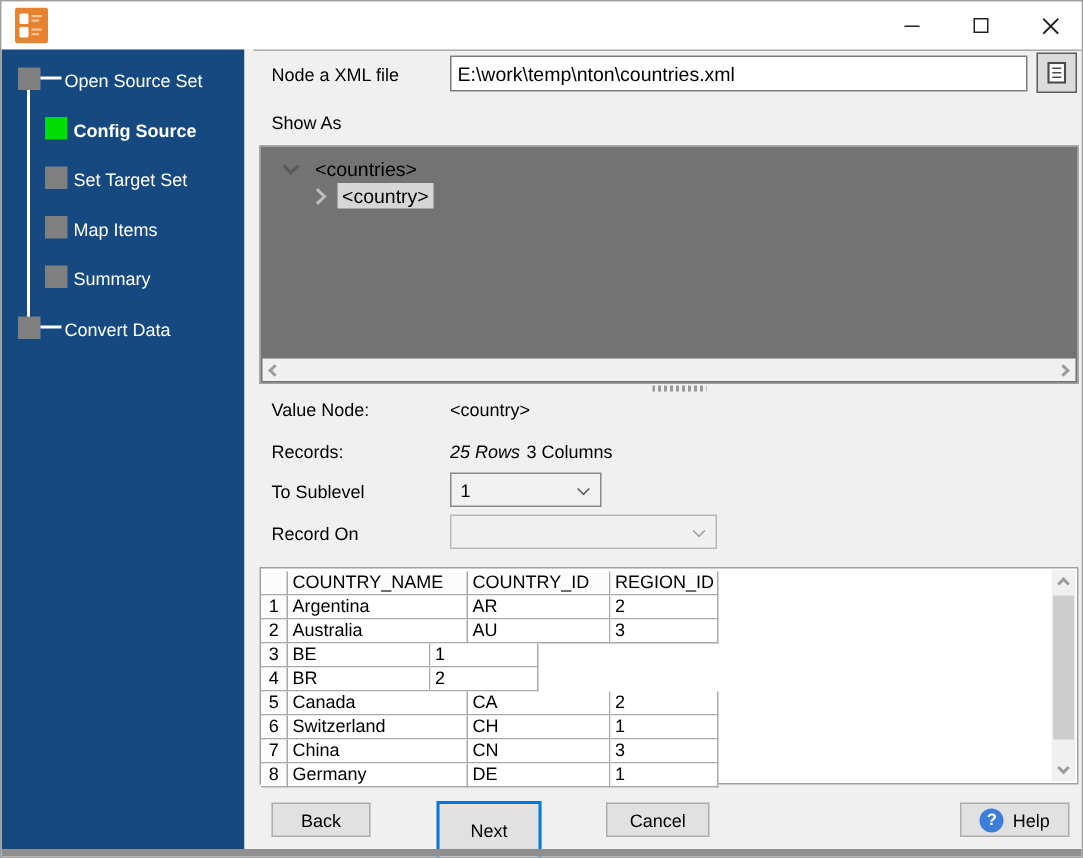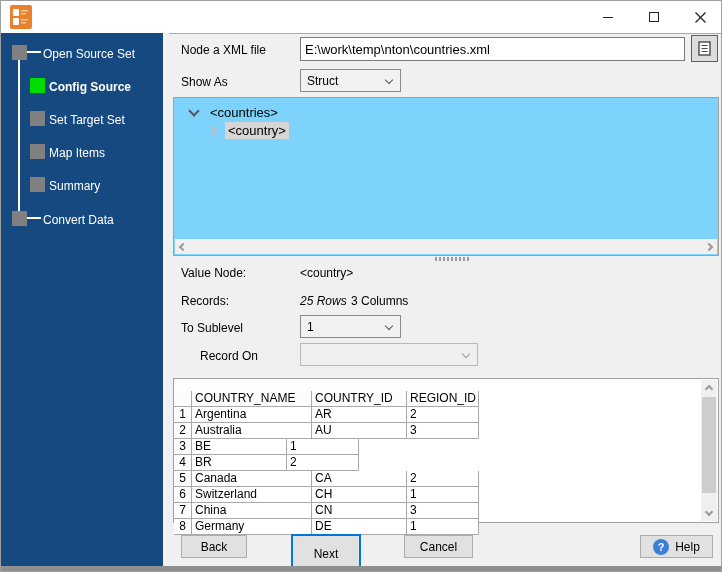--- a/index.html
+++ b/index.html
@@ -44,21 +44,21 @@
            font-size:12px; display:flex; align-items:center; padding-left:6px; color:#000; }
   .combo .chev-dn { position:absolute; right:8px; top:7px; }
   .combo.disabled { border-color:#B8B8B8; background:#F0F0F0; }
   .chev-dn { display:inline-block; width:6px; height:6px;
              border-right:1px solid #565656; border-bottom:1px solid #565656;
              transform:rotate(45deg); }
   .chev-dn.lite { border-color:#9A9A9A; }
 
   
   .tree { position:absolute; left:10px; top:64px; width:546px; height:159px;
-          background:#7dd3fc; border:1px solid #A0A0A0; }
+          background:#737373; border:1px solid #A0A0A0; }
   .tree-row { position:absolute; height:17px; display:flex; align-items:center; font-size:13px; }
   .tw-exp { width:8px; height:8px; border-right:2px solid #58595B; border-bottom:2px solid #58595B;
             transform:rotate(45deg); margin-top:-4px; }
   .tw-col { width:8px; height:8px; border-right:2px solid #BDBDBD; border-bottom:2px solid #BDBDBD;
             transform:rotate(-45deg); }
   .tree-label { margin-left:9px; padding:1px 3px; }
   .tree-label.selected { background:#D6D6D6; }
   .hscroll { position:absolute; left:1px; right:1px; bottom:1px; height:15px; background:#F0F0F0;
              display:flex; align-items:center; justify-content:space-between; padding:0 5px; }
   .arr { width:6px; height:6px; border-right:2px solid #9B9B9B; border-bottom:2px solid #9B9B9B; }
@@ -66,21 +66,21 @@
   .arr.right { transform:rotate(-45deg); }
   .arr.up    { transform:rotate(-135deg); }
   .arr.down  { transform:rotate(45deg); }
 
   .splitter { position:absolute; left:272px; top:224px; width:36px; height:4px;
               background-image:repeating-linear-gradient(90deg,#9A9A9A 0 2px,transparent 2px 4px); }
 
   
   .grid-panel { position:absolute; left:10px; top:345px; width:546px; height:145px;
                 background:#FFFFFF; border:1px solid #A0A0A0; }
-  .grid { position:absolute; left:0; top:12px; }
+  .grid { position:absolute; left:0; top:2px; }
   .gr { display:flex; height:16px; }
   .gc { border-right:1px solid #A9A9A9; border-bottom:1px solid #A9A9A9;
         font-size:12px; line-height:15px; padding:0 3px; overflow:hidden; white-space:nowrap;
         background:#FFFFFF; color:#000; }
   .gc.head { background:#FCFCFC; }
   .gc.num { width:18px; text-align:center; background:#FCFCFC; padding:0 1px; }
   .gc.c1 { width:120px; }
   .gc.c2 { width:95px; }
   .gc.c3 { width:72px; }
   .vscroll { position:absolute; right:1px; top:1px; bottom:1px; width:16px; background:#F0F0F0; }
@@ -162,24 +162,20 @@
     <div class="browse-btn">
       <svg width="13" height="15" viewBox="0 0 13 15">
         <rect x="1" y="1" width="11" height="13" fill="#FFFFFF" stroke="#4A4A4A" stroke-width="1.4"></rect>
         <line x1="3.5" y1="4.5" x2="9.5" y2="4.5" stroke="#4A4A4A" stroke-width="1"></line>
         <line x1="3.5" y1="7.5" x2="9.5" y2="7.5" stroke="#4A4A4A" stroke-width="1"></line>
         <line x1="3.5" y1="10.5" x2="9.5" y2="10.5" stroke="#4A4A4A" stroke-width="1"></line>
       </svg>
     </div>
 
     <div class="lbl" style="left:18px; top:42px;">Show As</div>
-    <div class="combo" style="left:137px; top:36px; width:101px;">
-      <span>Struct</span>
-      <span class="chev-dn"></span>
-    </div>
 
     <div class="tree">
       <div class="tree-row" style="left:16px; top:6px;">
         <span class="tw-exp"></span>
         <span class="tree-label">&lt;countries&gt;</span>
       </div>
       <div class="tree-row" style="left:34px; top:24px;">
         <span class="tw-col"></span>
         <span class="tree-label selected">&lt;country&gt;</span>
       </div>
@@ -197,21 +193,21 @@
     <div class="lbl" style="left:18px; top:261px;">Records:</div>
     <div class="val" style="left:137px; top:261px;font-style:italic;">25 Rows</div>
     <div class="val" style="left:188px; top:261px;">3 Columns</div>
 
     <div class="lbl" style="left:18px; top:288px;">To Sublevel</div>
     <div class="combo" style="left:137px; top:282px; width:101px;">
       <span>1</span>
       <span class="chev-dn"></span>
     </div>
 
-    <div class="lbl" style="left:18px; top:316px;margin-left:19px;">Record On</div>
+    <div class="lbl" style="left:18px; top:316px;">Record On</div>
     <div class="combo disabled" style="left:137px; top:310px; width:178px;">
       <span></span>
       <span class="chev-dn lite"></span>
     </div>
 
     <div class="grid-panel">
       <div class="grid">
         <div class="gr">
           <div class="gc num head"></div>
           <div class="gc c1 head">COUNTRY_NAME</div>

